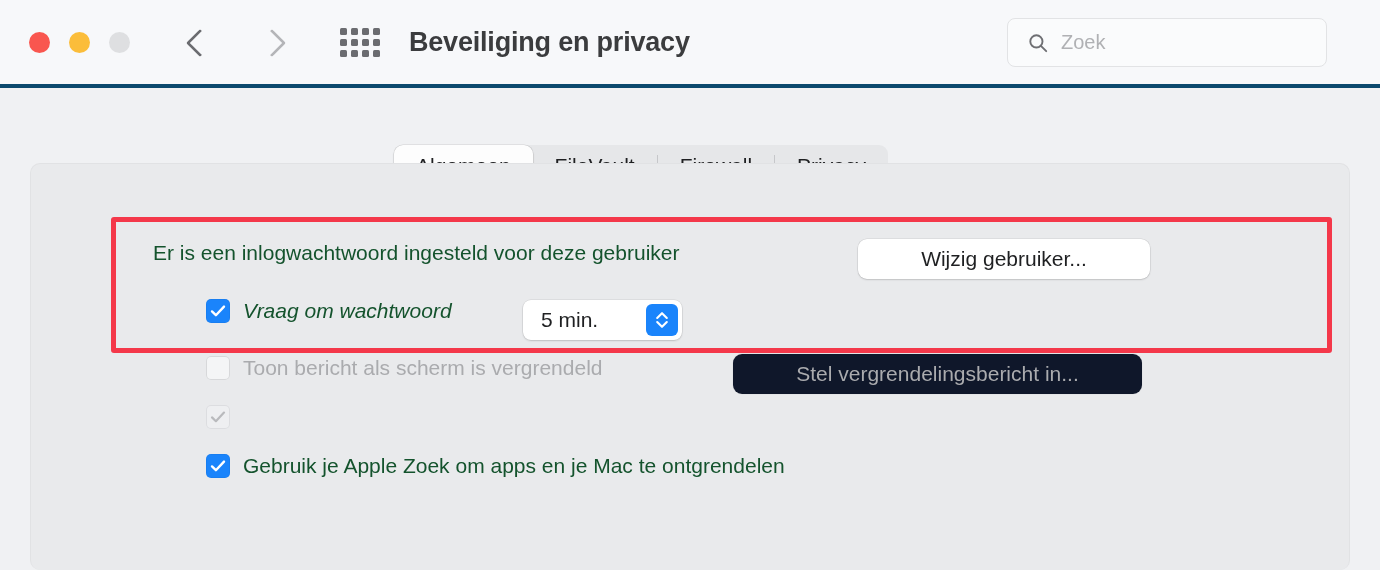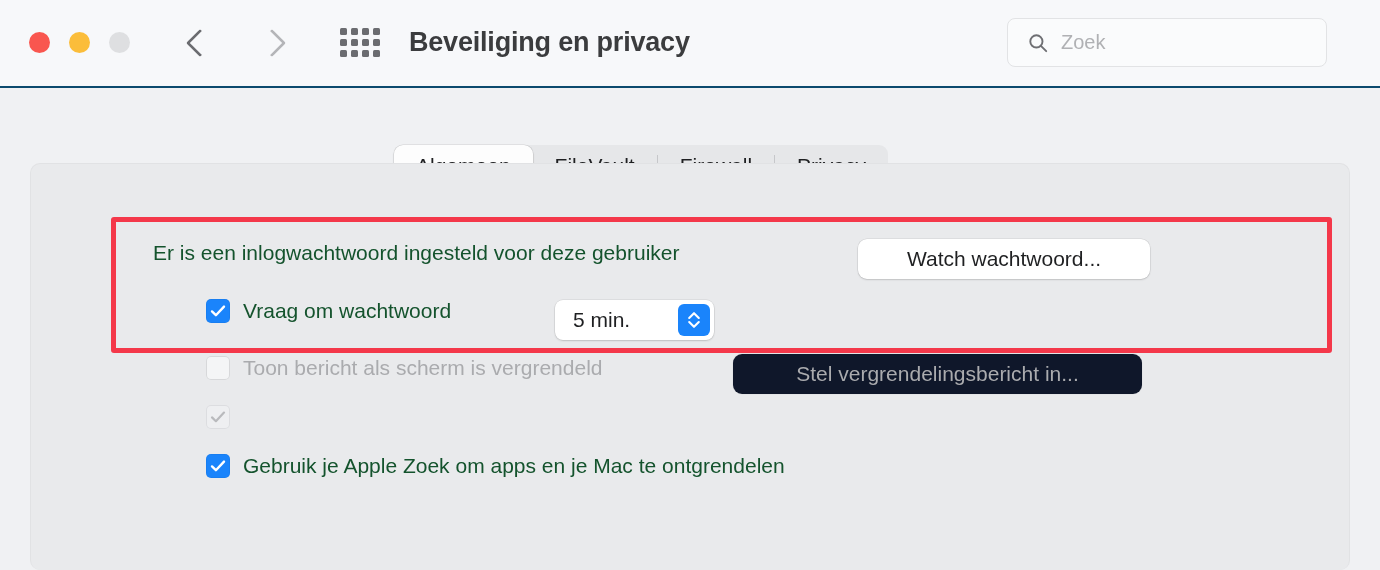--- a/index.html
+++ b/index.html
@@ -23,21 +23,21 @@
     background: #f0f1f3;
   }
 
   
   .toolbar {
     position: absolute;
     left: 0; top: 0;
     width: 1380px;
     height: 88px;
     background: #f7f8fa;
-    border-bottom: 2px solid #0c4a6e;
+    border-bottom: 4px solid #0c4a6e;
     padding-left: 28px;
   }
 
   .traffic-lights {
     position: absolute;
     left: 29px; top: 32px;
     display: flex;
     gap: 19px;
   }
   .light {
@@ -296,32 +296,32 @@
     <div class="tab">Firewall</div>
     <div class="tab-sep"></div>
     <div class="tab">Privacy</div>
   </div>
 
   <div class="panel">
 
     <div class="row" style="left:122px; top:77px;">
       <span class="row-text">Er is een inlogwachtwoord ingesteld voor deze gebruiker</span>
     </div>
-    <div class="row pill" style="left:827px; top:75px; width:292px; height:40px;">Watch wachtwoord...</div>
-
-    <div class="row" style="left:175px; top:135px;">
+    <div class="row pill" style="left:827px; top:75px; width:292px; height:40px;">Wijzig gebruiker...</div>
+
+    <div class="row" style="left:175px; top:135px;font-style:italic;">
       <span class="cbox on">
         <svg width="18" height="18" viewBox="0 0 18 18">
           <polyline points="3,9.4 6.9,13.2 15,4.6" fill="none" stroke="#ffffff" stroke-width="2.4" stroke-linecap="round" stroke-linejoin="round"></polyline>
         </svg>
       </span>
       <span class="row-text cb-label">Vraag om wachtwoord</span>
     </div>
 
-    <div class="popup" style="position:absolute; left:492px; top:136px;margin-left:32px;">
+    <div class="popup" style="position:absolute; left:492px; top:136px;">
       <span class="popup-value">5 min.</span>
       <span class="stepper">
         <svg width="18" height="22" viewBox="0 0 18 22">
           <polyline points="4.2,9 9,4.2 13.8,9" fill="none" stroke="#ffffff" stroke-width="2.1" stroke-linecap="round" stroke-linejoin="round"></polyline>
           <polyline points="4.2,13 9,17.8 13.8,13" fill="none" stroke="#ffffff" stroke-width="2.1" stroke-linecap="round" stroke-linejoin="round"></polyline>
         </svg>
       </span>
     </div>
 
 

